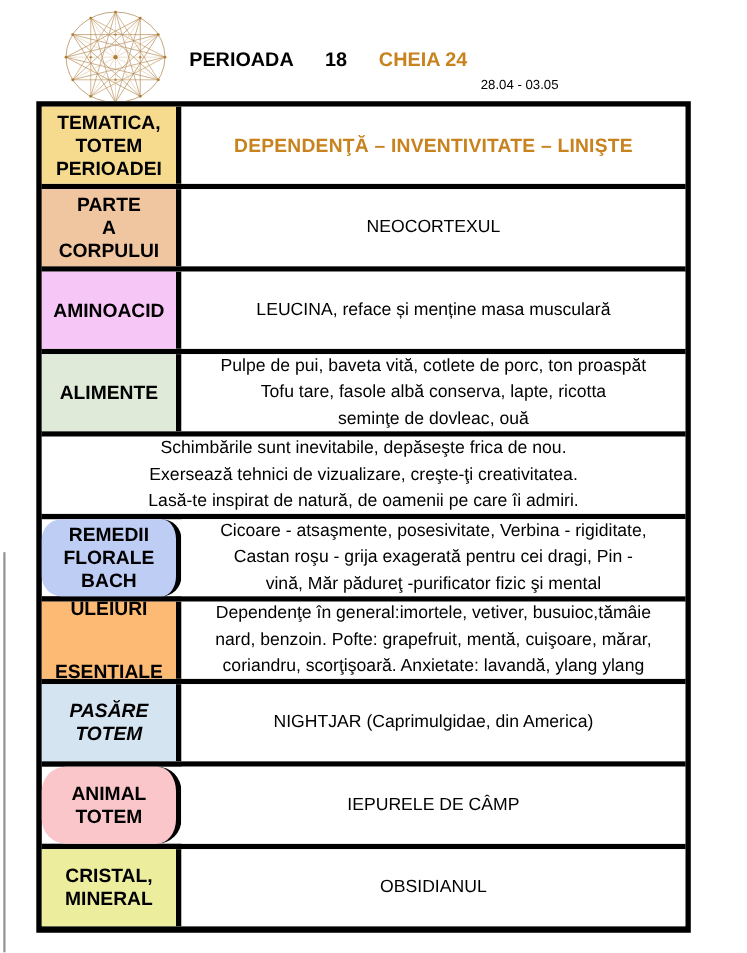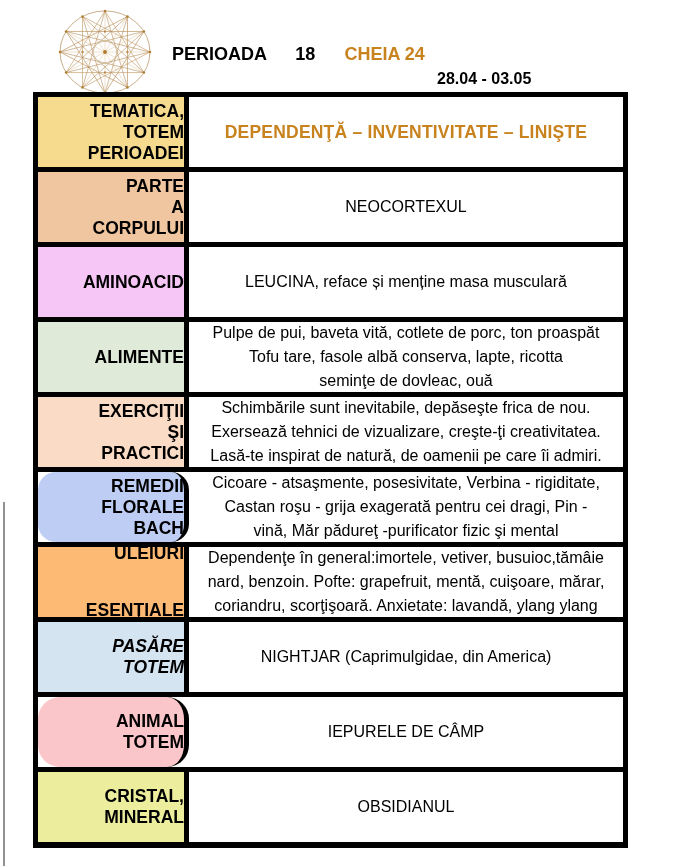--- a/index.html
+++ b/index.html
@@ -4,33 +4,33 @@
 <style>
   html,body{margin:0;padding:0;}
   body{
     width:679px;height:866px;background:#ffffff;position:relative;
     font-family:"Liberation Sans", sans-serif;color:#000;overflow:hidden;
   }
   .logo{position:absolute;left:56px;top:8px;width:98px;height:88px;}
   .title-line{position:absolute;left:172px;top:44px;font-size:18px;font-weight:bold;white-space:nowrap;}
   .title-line .num{margin-left:24px;}
   .title-line .key{margin-left:24px;}
-  .date-range{position:absolute;left:437px;top:70px;font-size:16px;font-weight:bold;white-space:nowrap;}
+  .date-range{position:absolute;left:437px;top:70px;font-size:12px;font-weight:normal;white-space:nowrap;}
   .edge-line{position:absolute;left:3px;top:502px;width:2px;height:364px;background:#929292;}
 
   .grid{
     position:absolute;left:33px;top:92px;width:585px;
     border:5px solid #000;border-bottom-width:6px;background:#fff;
   }
   .row{display:flex;height:70px;border-bottom:5px solid #000;}
   .row:last-child{border-bottom:none;}
   .label-cell{
     width:122px;flex:0 0 122px;border-right:5px solid #000;
-    display:flex;flex-direction:column;justify-content:center;align-items:flex-end;
-    text-align:center;font-weight:bold;font-size:17.5px;line-height:21px;padding-left:24px;
+    display:flex;flex-direction:column;justify-content:center;align-items:center;
+    text-align:center;font-weight:bold;font-size:17.5px;line-height:21px;
   }
   .label-cell span{display:block;}
   .content-cell{
     flex:1;display:flex;flex-direction:column;justify-content:center;align-items:center;
     text-align:center;font-size:16px;line-height:24px;background:#ffffff;
   }
   .content-cell span{display:block;white-space:nowrap;}
   .row-tematica .content-cell span{font-weight:bold;font-size:17.5px;letter-spacing:0.2px;}
 </style>
 </head>
@@ -116,25 +116,20 @@
       <span>ALIMENTE</span>
     </div>
     <div class="content-cell">
       <span>Pulpe de pui, baveta vită, cotlete de porc, ton proaspăt</span>
       <span>Tofu tare, fasole albă conserva, lapte, ricotta</span>
       <span>seminţe de dovleac, ouă</span>
     </div>
   </div>
 
   <div class="row">
-    <div class="label-cell" style="background-color: rgb(250, 220, 198);">
-      <span>EXERCIŢII</span>
-      <span>ŞI</span>
-      <span>PRACTICI</span>
-    </div>
     <div class="content-cell">
       <span>Schimbările sunt inevitabile, depăseşte frica de nou.</span>
       <span>Exersează tehnici de vizualizare, creşte-ţi creativitatea.</span>
       <span>Lasă-te inspirat de natură, de oamenii pe care îi admiri.</span>
     </div>
   </div>
 
   <div class="row">
     <div class="label-cell" style="background-color: rgb(190, 205, 244); border-radius: 18px;">
       <span>REMEDII</span>

